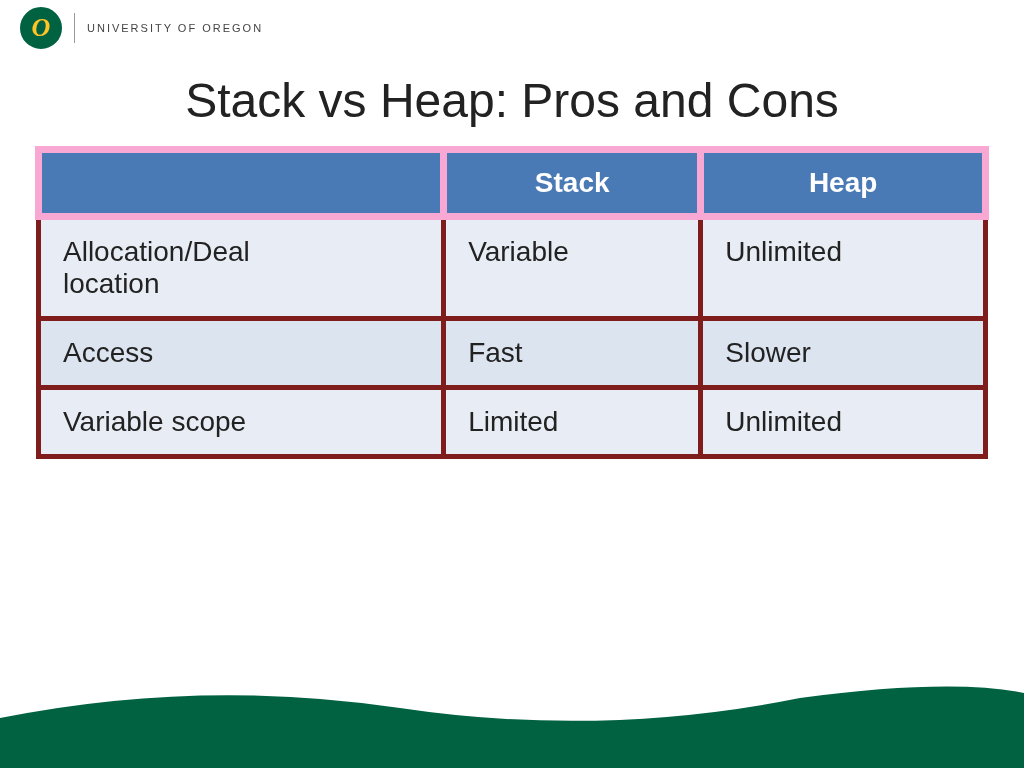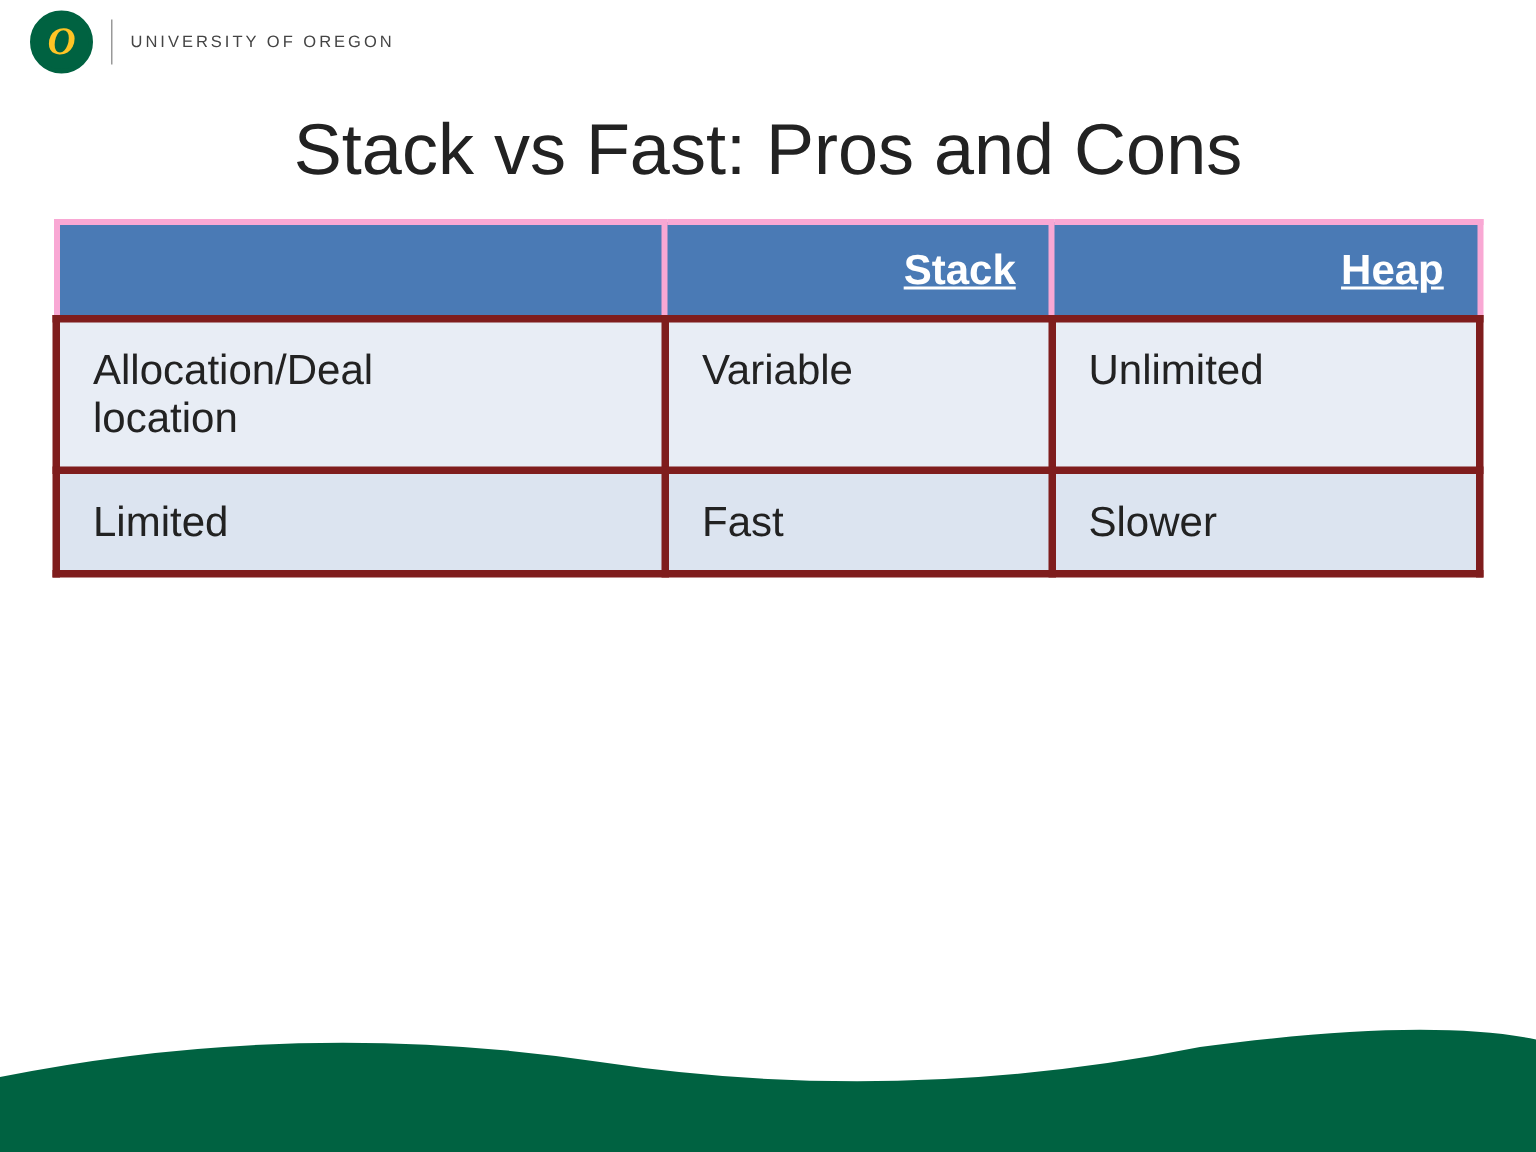--- a/index.html
+++ b/index.html
@@ -82,23 +82,22 @@
       border-collapse: collapse;
       font-size: 28px;
     }
 
     
     thead tr th {
       background: #4a7ab5;
       color: #ffffff;
       font-weight: 700;
       padding: 14px 22px;
-      text-align: right;
-      border: 4px solid #f9a8d4;
-      text-decoration: underline;
+      text-align: center;
+      border: 7px solid #f9a8d4;
     }
 
     thead tr th:first-child {
       background: #4a7ab5;
     }
 
     
     tbody tr td {
       padding: 16px 22px;
       border: 5px solid #7f1d1d;
@@ -135,41 +134,46 @@
 <body>
 
 <div class="header">
   <div class="logo-circle">
     <span class="logo-o">O</span>
   </div>
   <div class="logo-divider"></div>
   <span class="logo-text">UNIVERSITY OF OREGON</span>
 </div>
 
-<h1 class="page-title">Stack vs Fast: Pros and Cons</h1>
+<h1 class="page-title">Stack vs Heap: Pros and Cons</h1>
 
 <div class="table-container">
   <table>
     <thead>
       <tr>
         <th></th>
         <th>Stack</th>
         <th>Heap</th>
       </tr>
     </thead>
     <tbody>
       <tr>
         <td>Allocation/Deal<br>location</td>
         <td>Variable</td>
         <td>Unlimited</td>
       </tr>
       <tr>
-        <td>Limited</td>
+        <td>Access</td>
         <td>Fast</td>
         <td>Slower</td>
+      </tr>
+      <tr>
+        <td>Variable scope</td>
+        <td>Limited</td>
+        <td>Unlimited</td>
       </tr>
     </tbody>
   </table>
 </div>
 
 <svg class="bottom-wave" viewBox="0 0 1024 90" preserveAspectRatio="none" xmlns="http://www.w3.org/2000/svg">
   <path d="M0,40 Q200,0 400,30 Q600,60 800,20 Q950,0 1024,15 L1024,90 L0,90 Z" fill="#006241"></path>
 </svg>
 
 </body></html>

